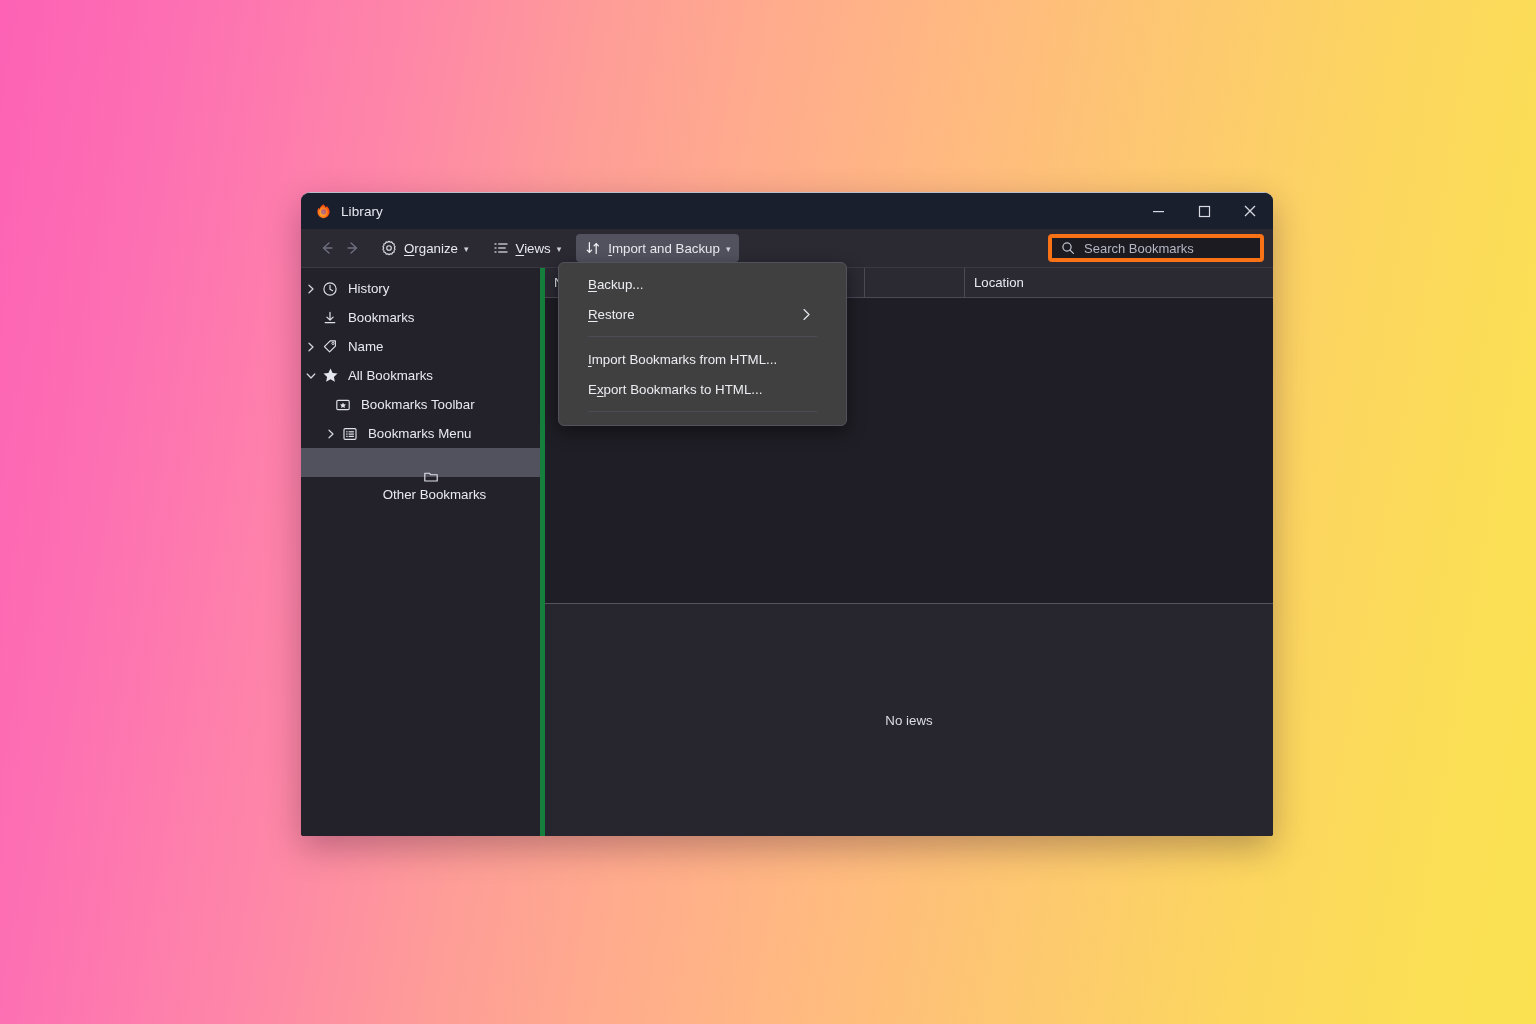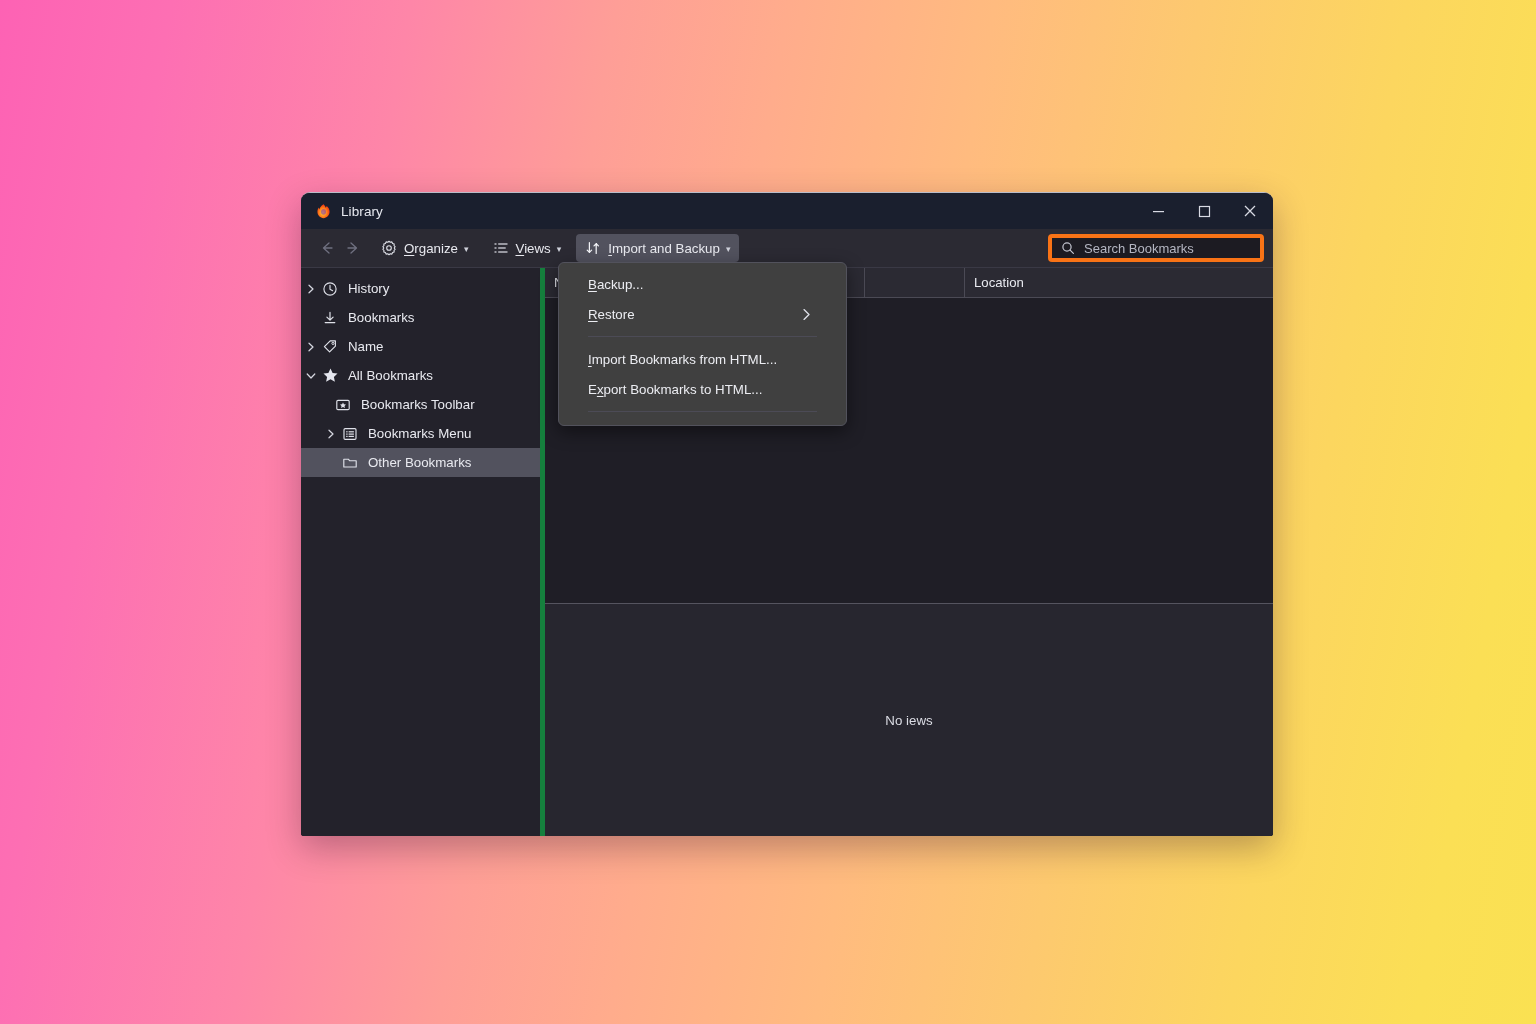--- a/index.html
+++ b/index.html
@@ -162,21 +162,21 @@
     box-sizing: border-box;
   }
   .tree-row {
     height: 29px;
     display: flex;
     align-items: center;
     color: #e9eaf0;
     font-size: 13.3px;
     white-space: nowrap;
   }
-  .tree-row.selected { background: #52525e; }
+  .tree-row.selected { background: #52525e; flex-direction: column; }
   .twisty {
     width: 19px;
     flex: 0 0 19px;
     display: flex;
     align-items: center;
     justify-content: center;
   }
   .rowicon {
     width: 20px;
     flex: 0 0 20px;

